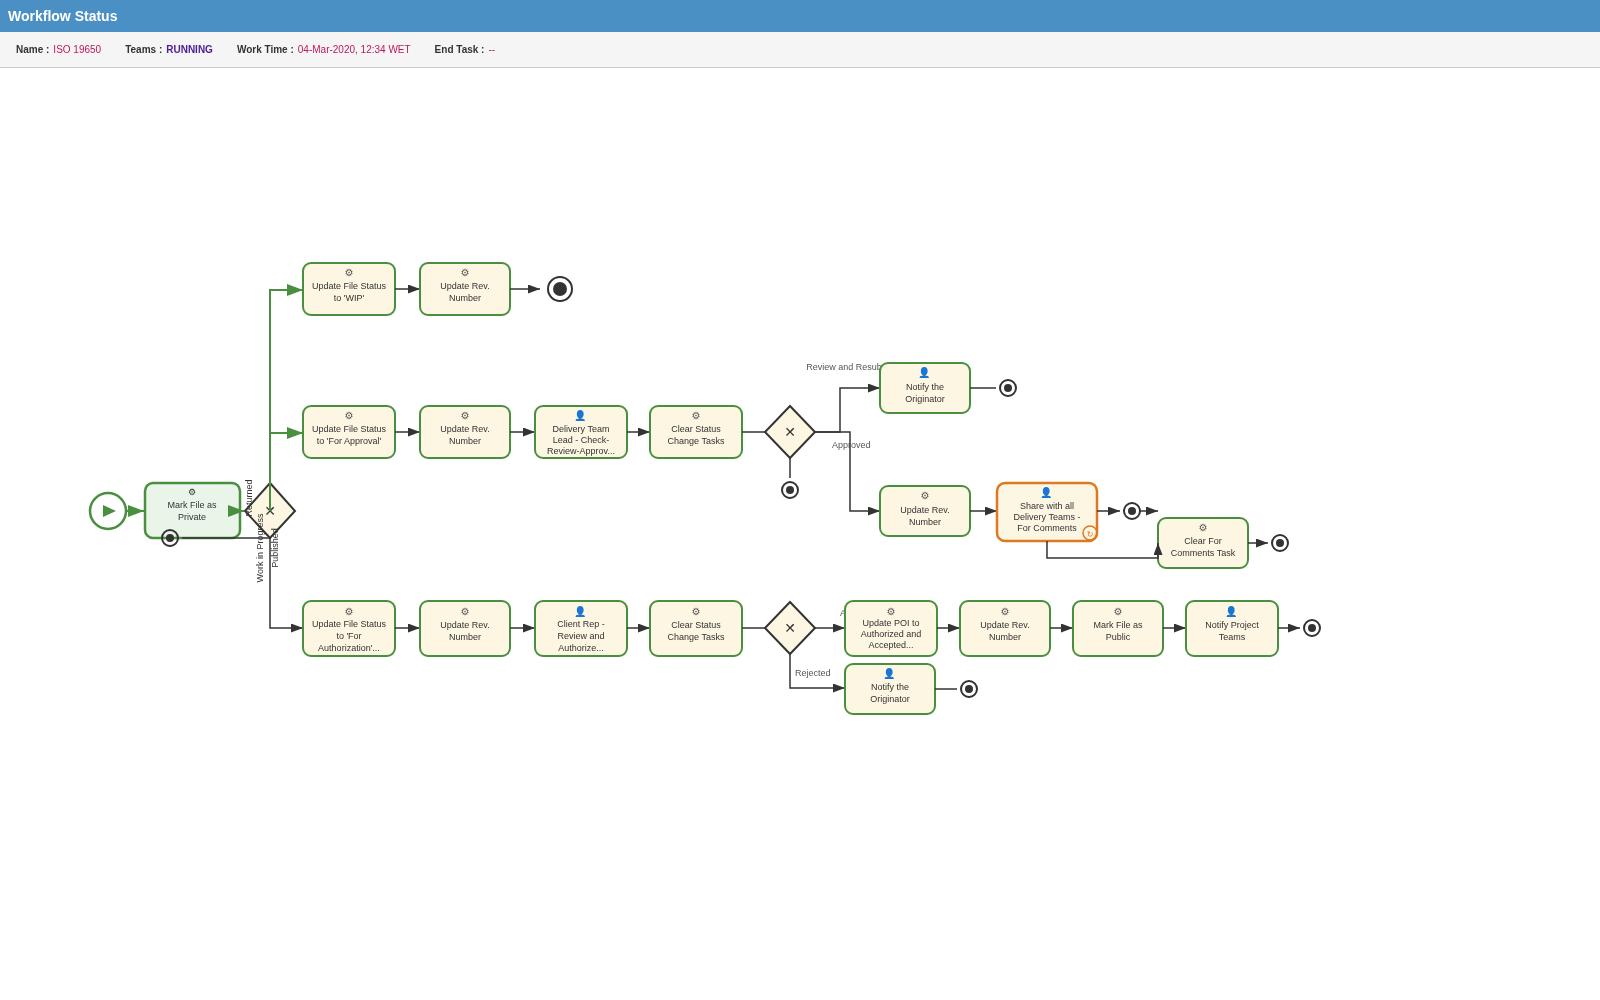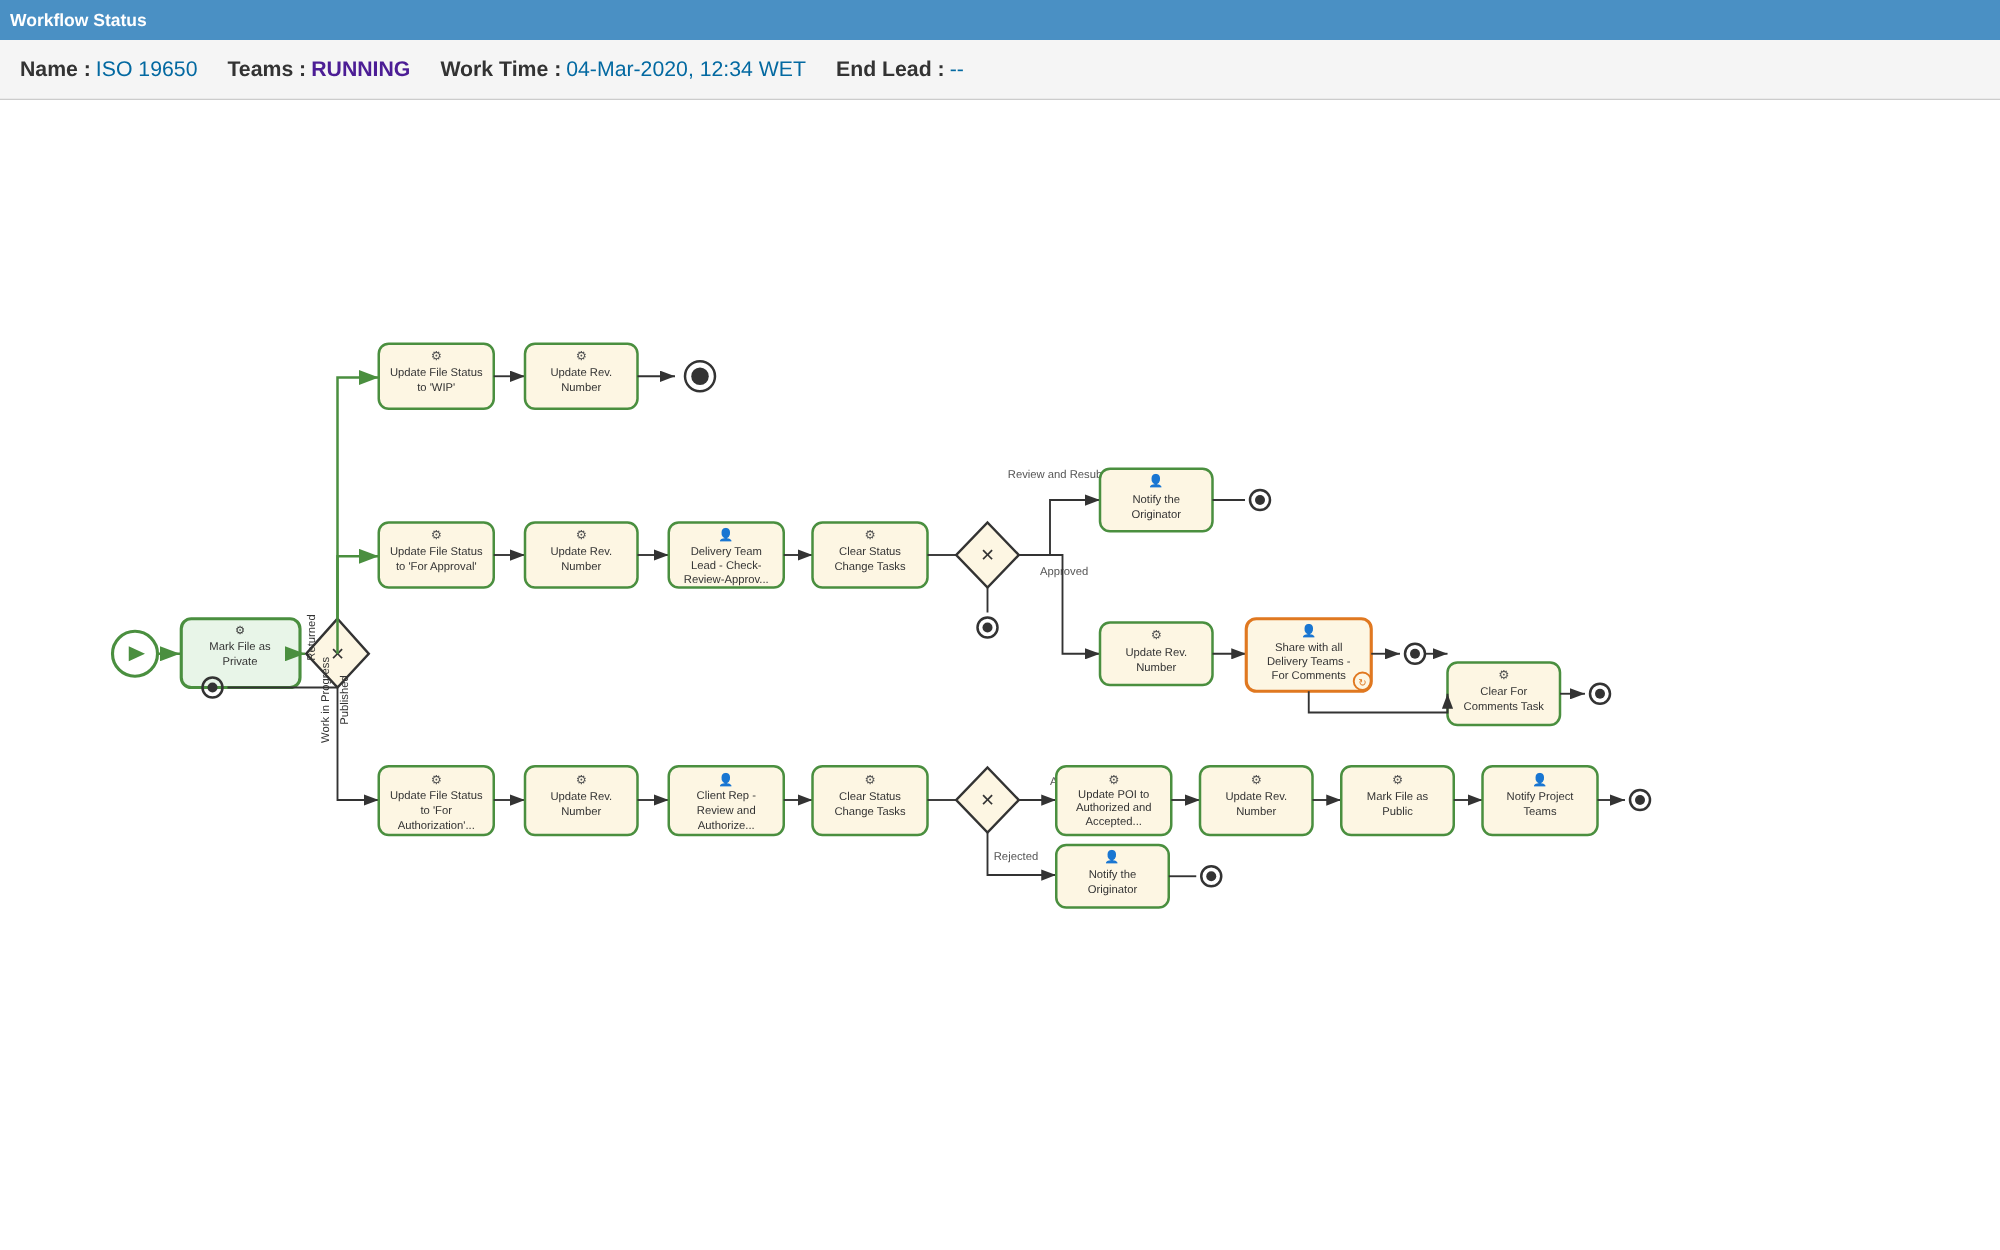--- a/index.html
+++ b/index.html
@@ -13,30 +13,30 @@
       font-weight: bold;
       height: 32px;
       display: flex;
       align-items: center;
     }
     
     #info-bar {
       background: #f5f5f5;
       border-bottom: 1px solid #ccc;
       padding: 8px 16px;
-      font-size: 17px;
-      height: 48px;
+      font-size: 10px;
+      height: 36px;
       display: flex;
       align-items: center;
       gap: 24px;
     }
     
     .info-item { display: flex; align-items: center; gap: 4px; }
     .info-label { font-weight: bold; color: #333; }
-    .info-value { color: #0369a1; }
+    .info-value { color: #be185d; }
     .status-running { color: #4c1d95; font-weight: bold; }
     
     #canvas-area {
       width: 1600px;
       height: 932px;
       background: white;
       position: relative;
       overflow: hidden;
     }
     
@@ -61,21 +61,21 @@
   </div>
   <div class="info-item">
     <span class="info-label">Teams :</span>
     <span class="status-running">RUNNING</span>
   </div>
   <div class="info-item">
     <span class="info-label">Work Time :</span>
     <span class="info-value">04-Mar-2020, 12:34 WET</span>
   </div>
   <div class="info-item">
-    <span class="info-label">End Lead :</span>
+    <span class="info-label">End Task :</span>
     <span class="info-value">--</span>
   </div>
 </div>
 
 <div id="canvas-area">
   <svg id="workflow-svg">
     <defs>
       <marker id="arrowhead" markerWidth="8" markerHeight="6" refX="8" refY="3" orient="auto">
         <polygon points="0 0, 8 3, 0 6" fill="#333"></polygon>
       </marker>

